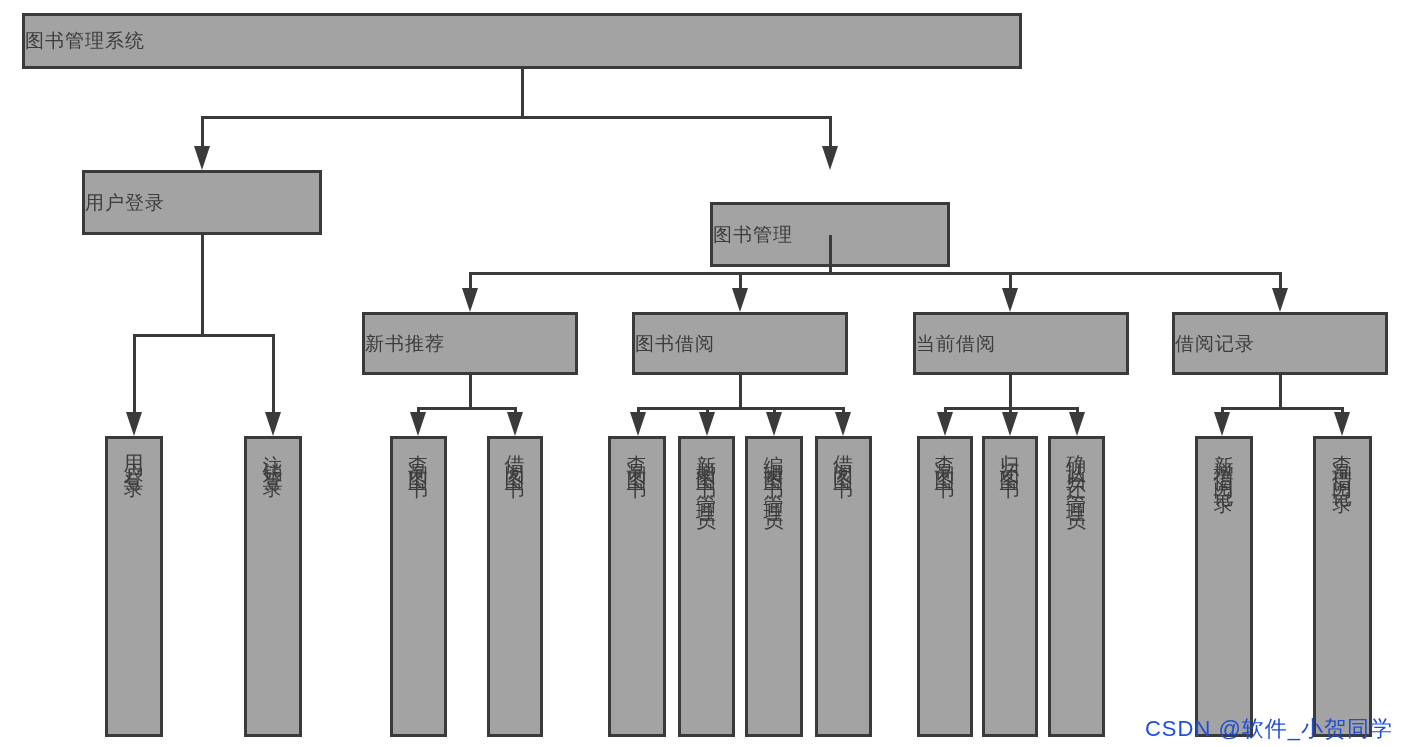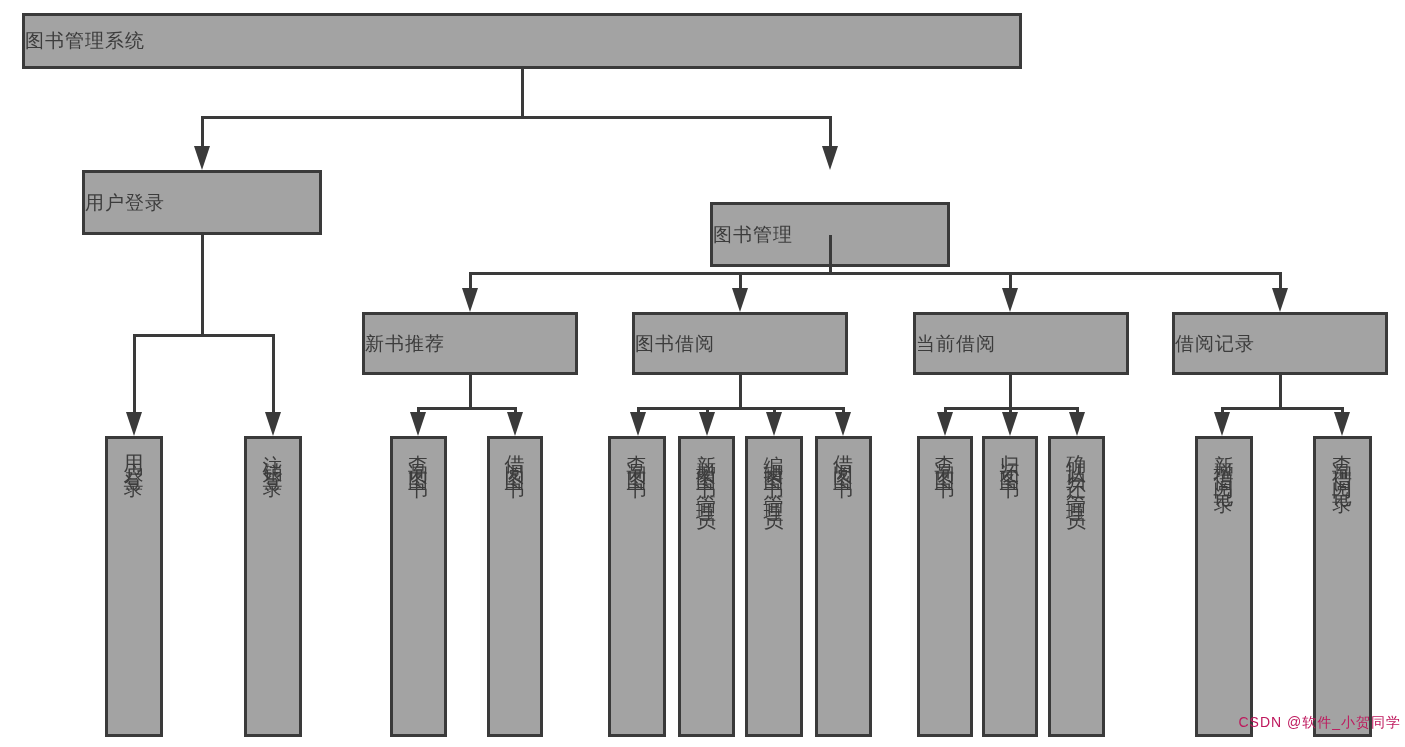--- a/index.html
+++ b/index.html
@@ -33,23 +33,23 @@
   .vl{position:absolute;width:3px;background:#3a3a3a;}
   .hl{position:absolute;height:3px;background:#3a3a3a;}
   .ar{
     position:absolute;width:0;height:0;
     border-left:8px solid transparent;
     border-right:8px solid transparent;
     border-top:24px solid #3a3a3a;
   }
   .watermark{
     position:absolute;
-    right:4px;top:714px;
-    font-size:14px;
-    color:#be185d;
+    right:12px;top:714px;
+    font-size:22px;
+    color:#1d4ed8;
     letter-spacing:1px;
     z-index:10;
   }
 </style>
 </head>
 <body>
 
 <div id="canvas">
 
   <div class="node" style="left:22px;top:13px;width:1000px;height:56px;">

